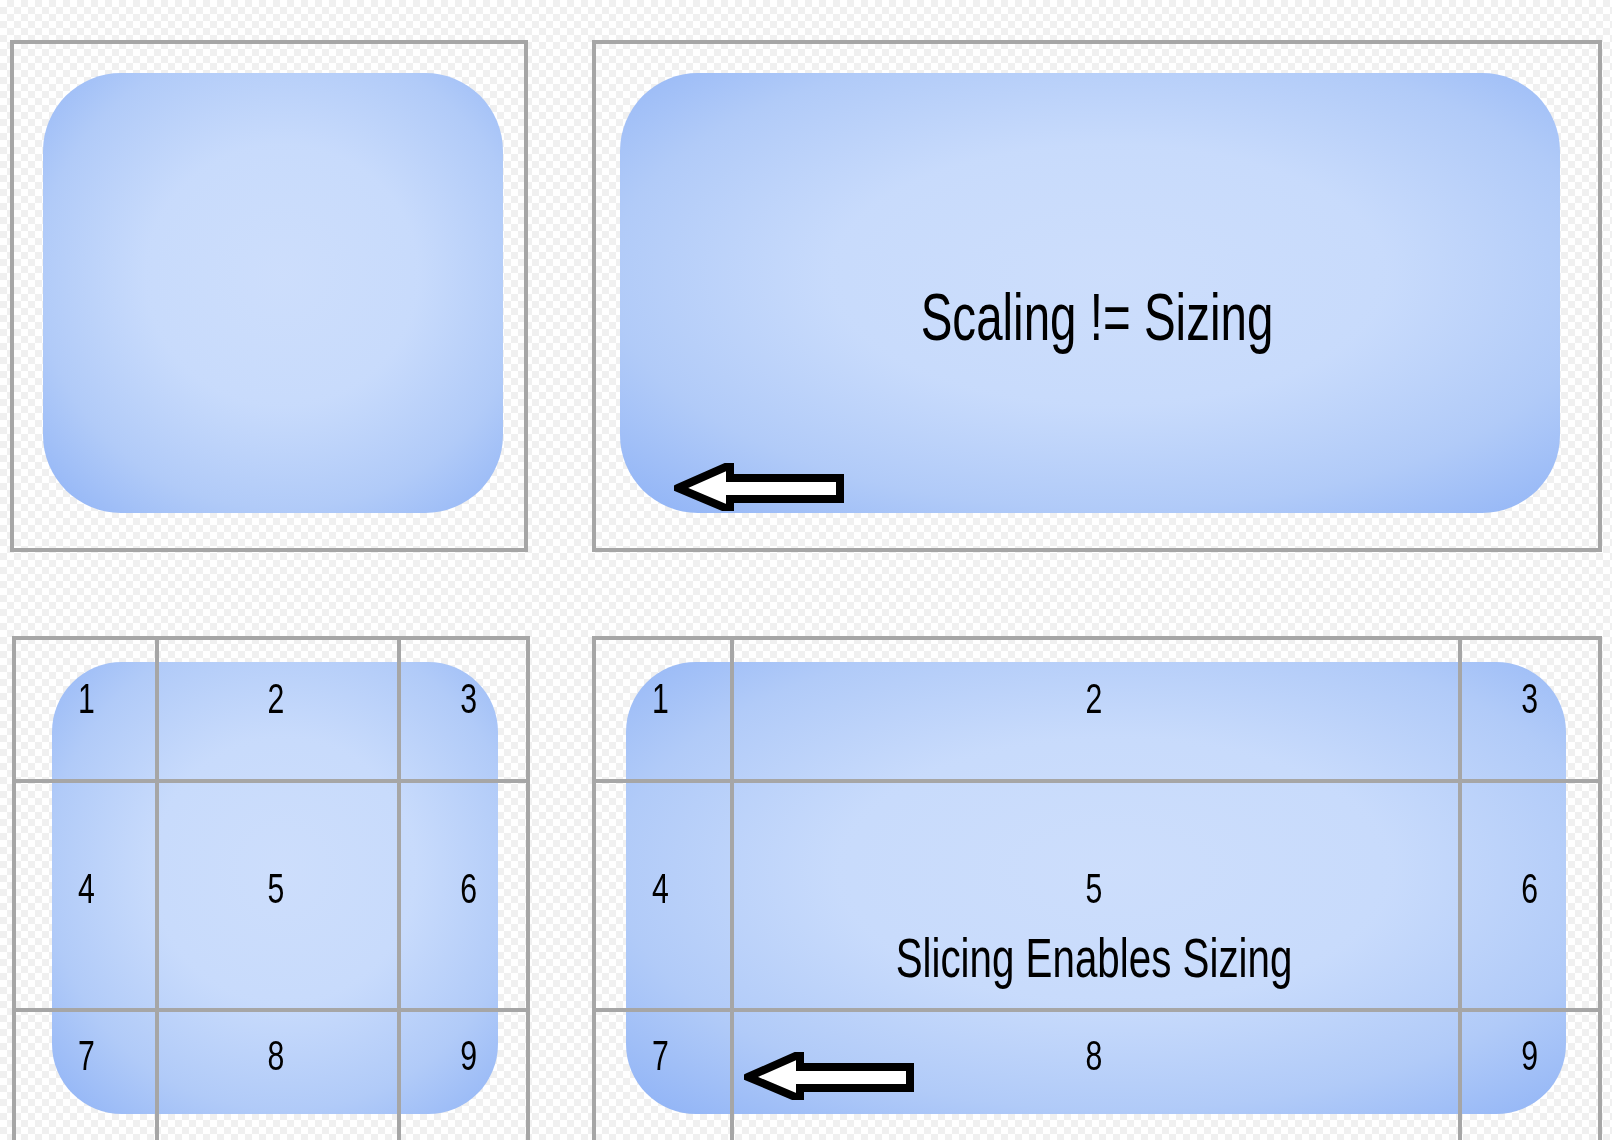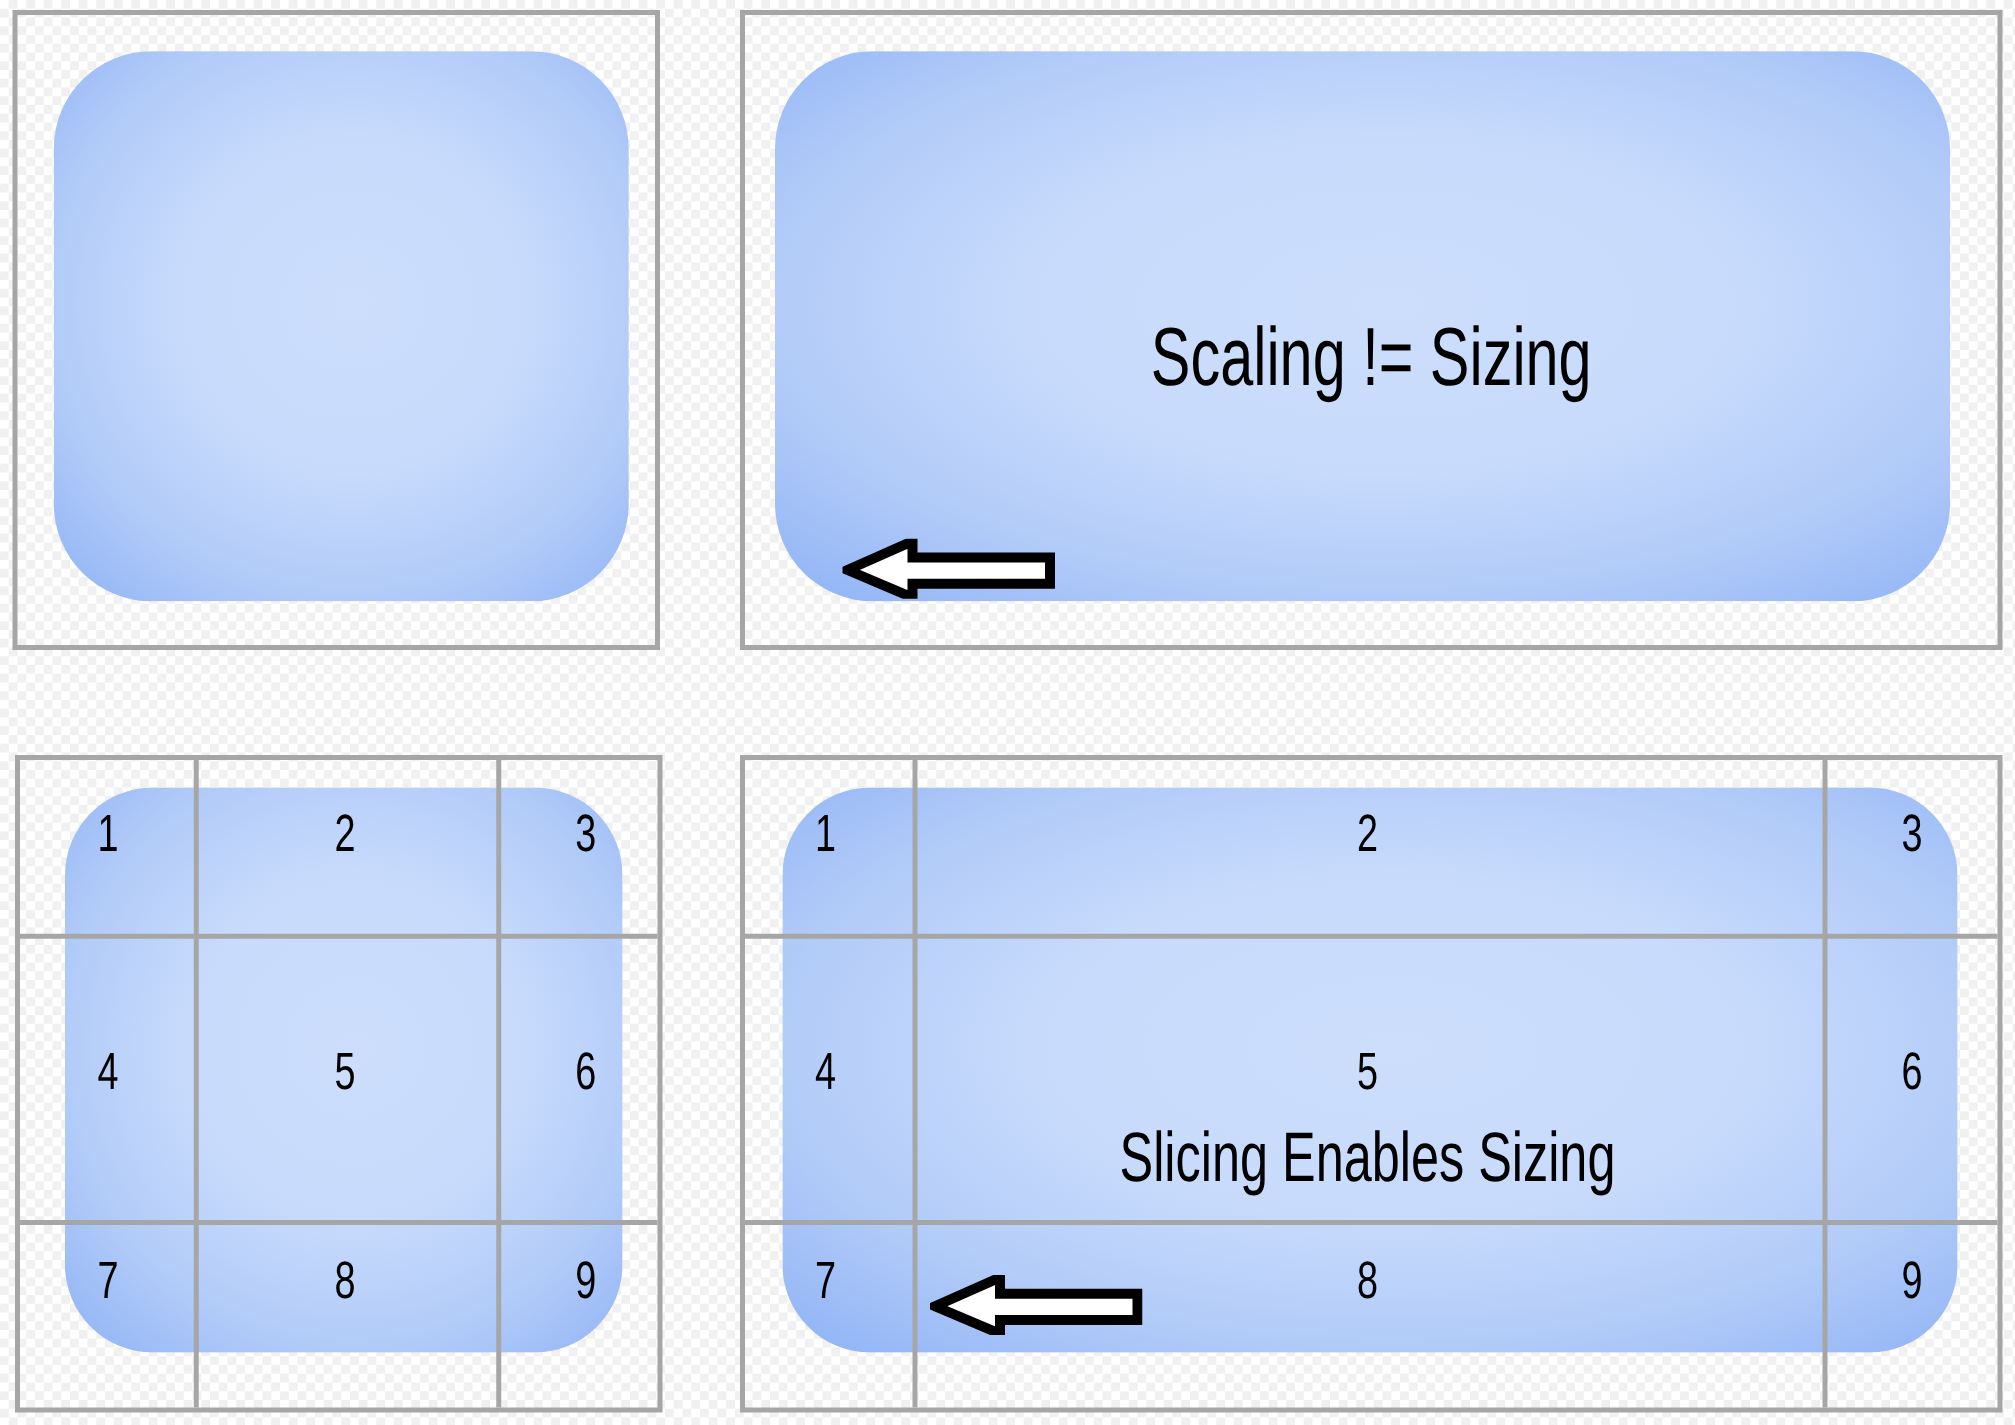--- a/index.html
+++ b/index.html
@@ -31,20 +31,21 @@
     inset: 0;
     width: 1612px;
     height: 1140px;
   }
 
   
   .panel {
     position: absolute;
     box-sizing: border-box;
     border: 4px solid #a6a6a6;
+    margin-top: 32px;
   }
 
   
   .sprite {
     position: absolute;
     box-sizing: border-box;
     background:
       radial-gradient(ellipse 78% 78% at 52% 46%,
         rgba(205,222,252,0.96) 0%,
         rgba(200,219,252,0.95) 38%,

